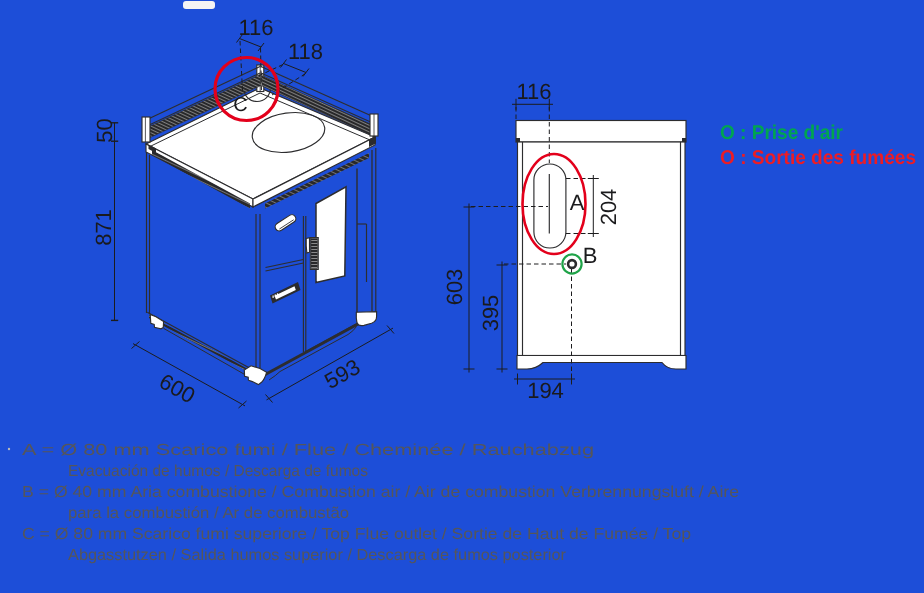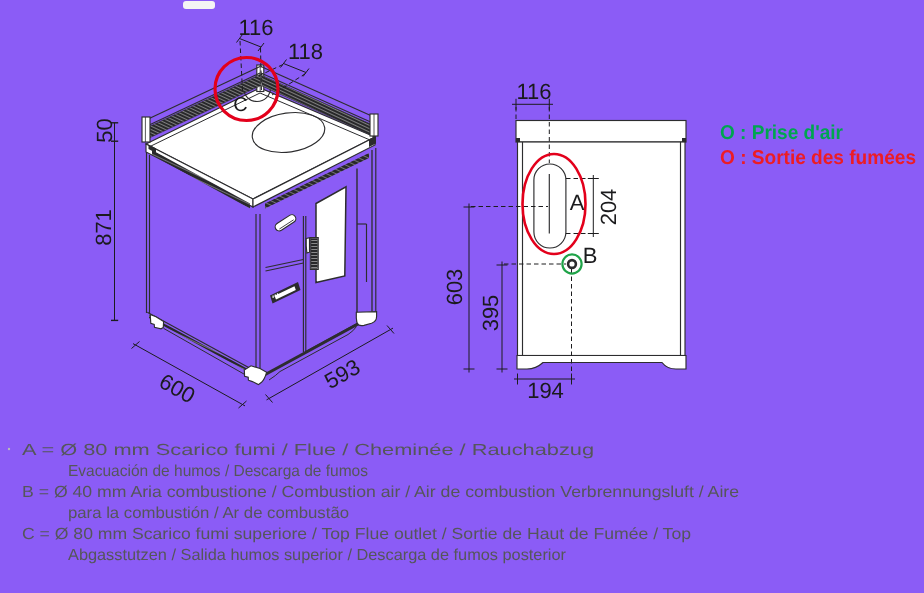--- a/index.html
+++ b/index.html
@@ -1,16 +1,16 @@
 <!DOCTYPE html>
 <html><head>
 <meta charset="utf-8">
 <style>
   html,body{margin:0;padding:0;background:#ffffff;}
-  #page{position:relative;width:924px;height:593px;background:#8b5cf6;overflow:hidden;}
+  #page{position:relative;width:924px;height:593px;background:#1d4ed8;overflow:hidden;}
   svg{position:absolute;top:0;left:0;}
   text{font-family:"Liberation Sans", sans-serif; -webkit-font-smoothing:antialiased; text-rendering:geometricPrecision;}
 </style>
 </head>
 <body>
 
 <div id="page">
 <svg width="924" height="593" viewBox="0 0 924 593">
 <defs>
   <pattern id="balu" width="3.0" height="3.0" patternUnits="userSpaceOnUse" patternTransform="rotate(-65)">

